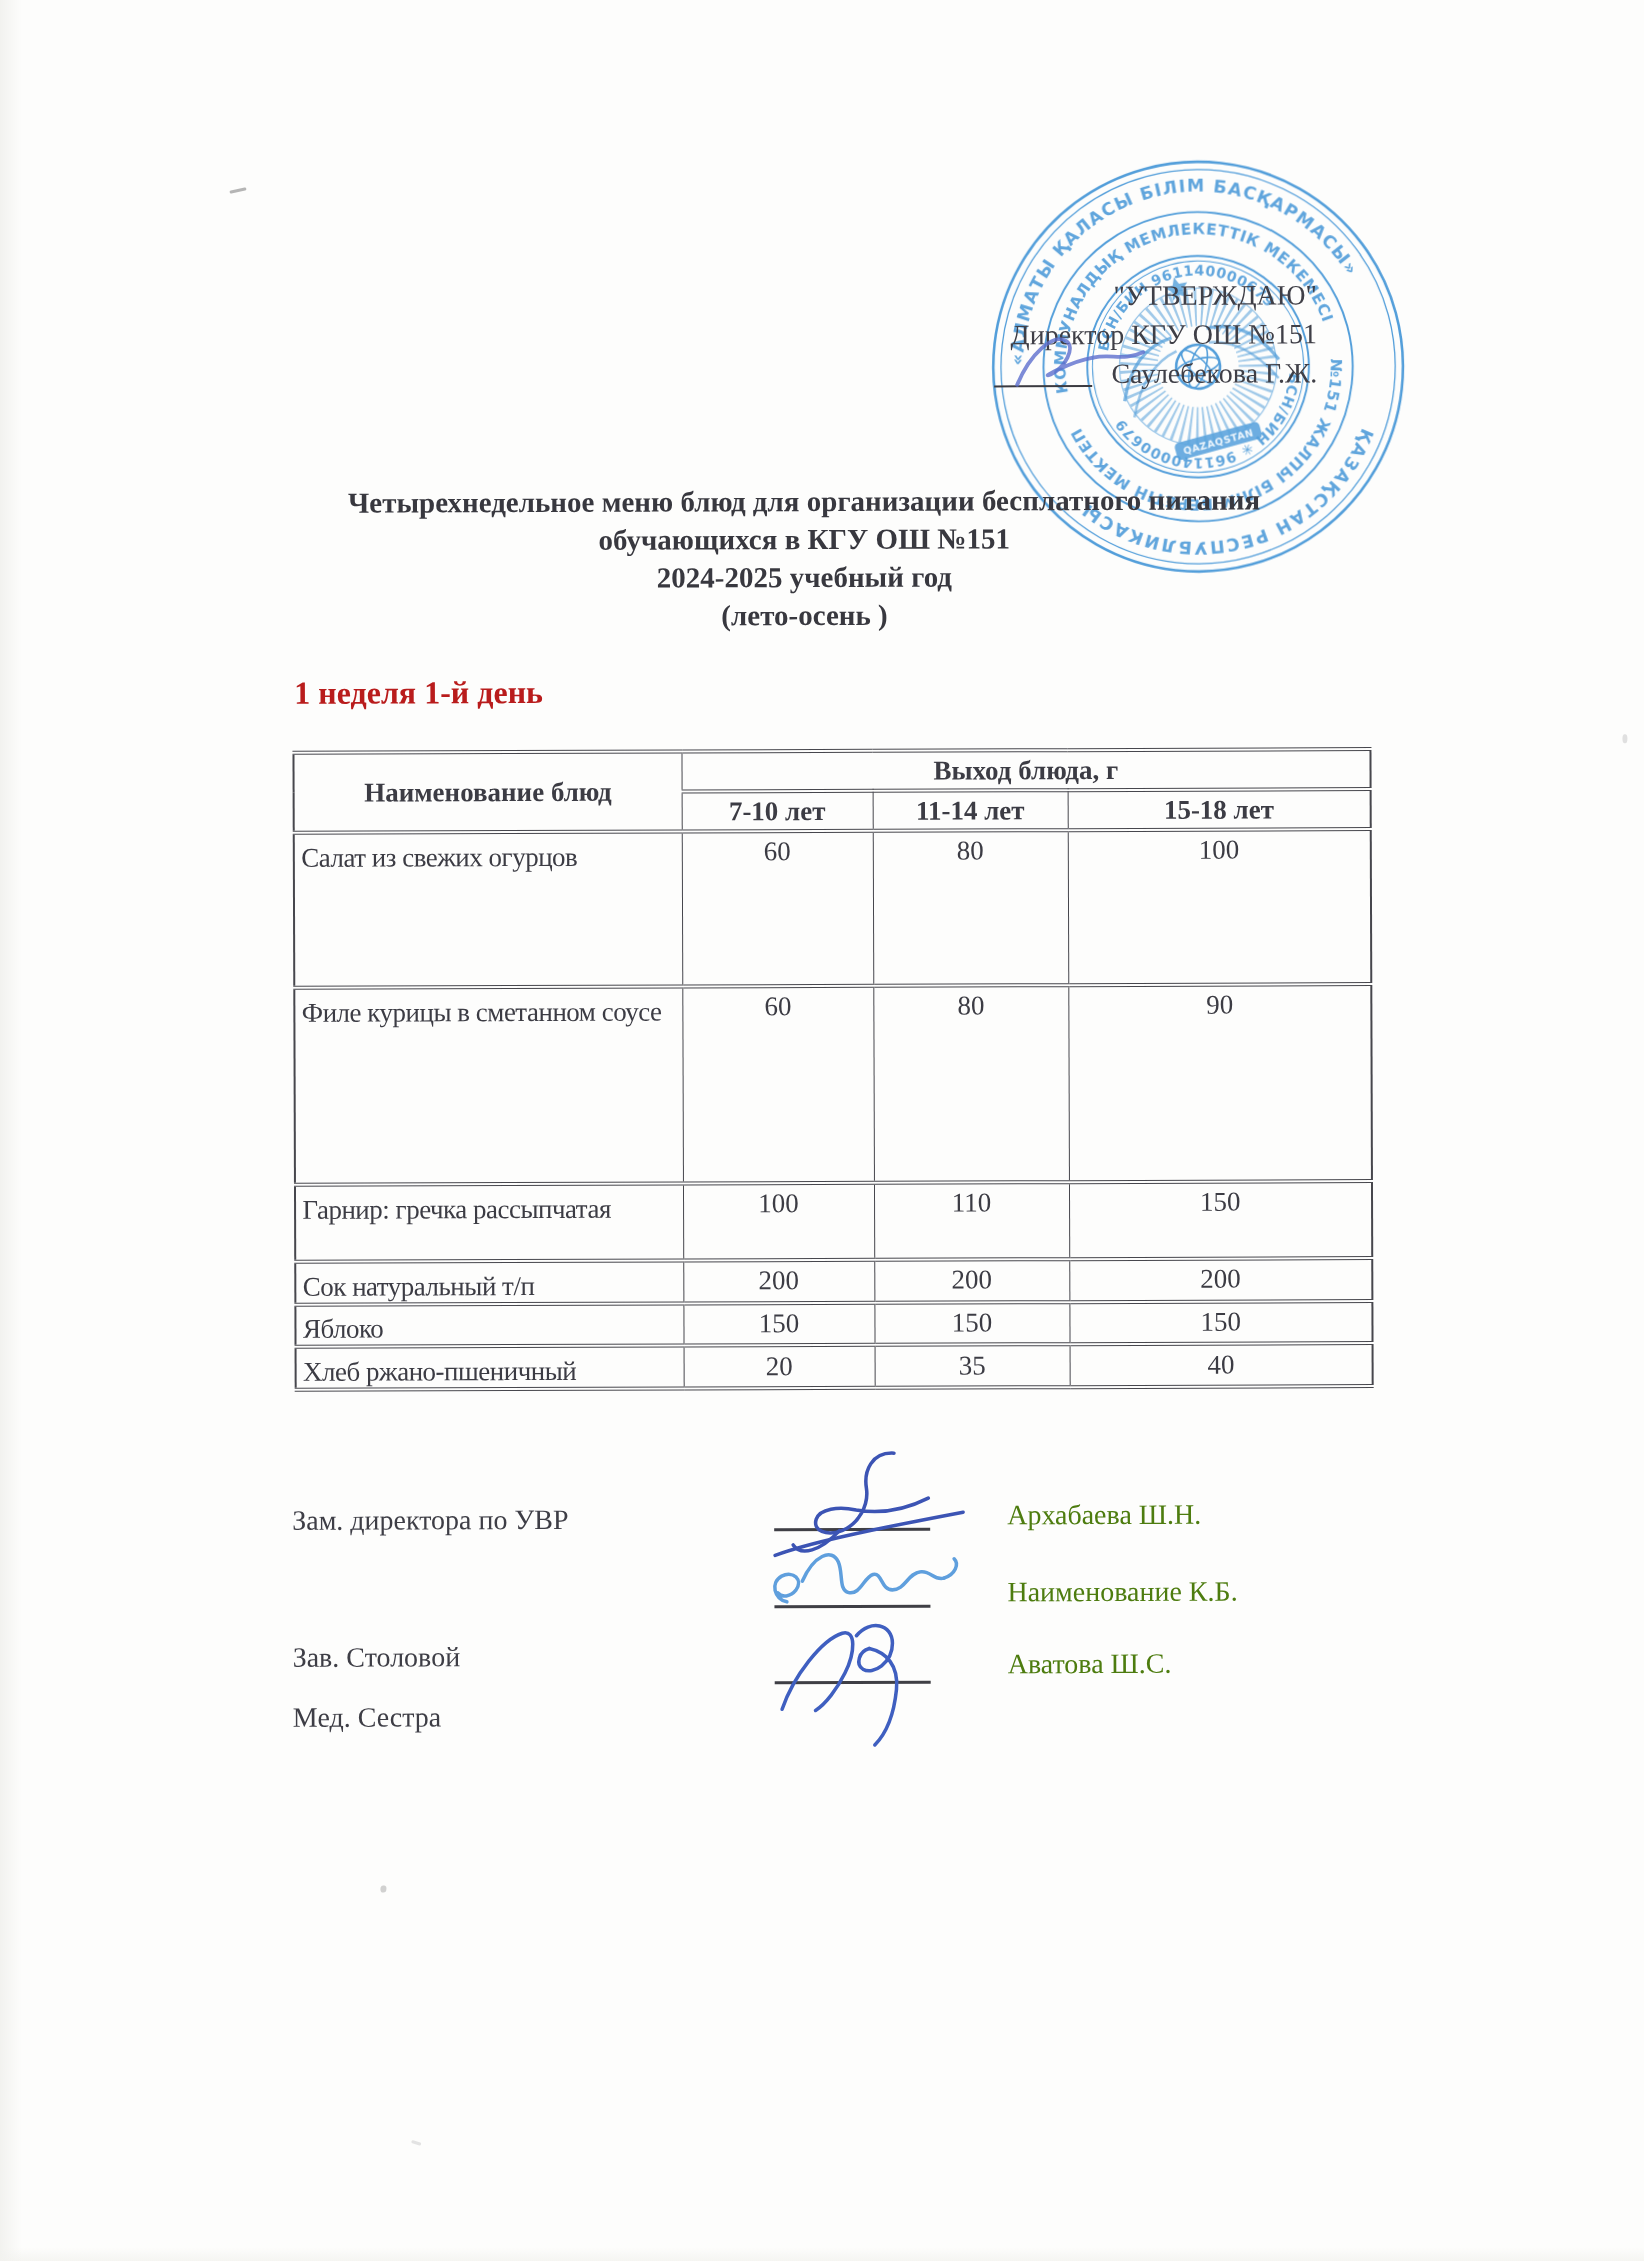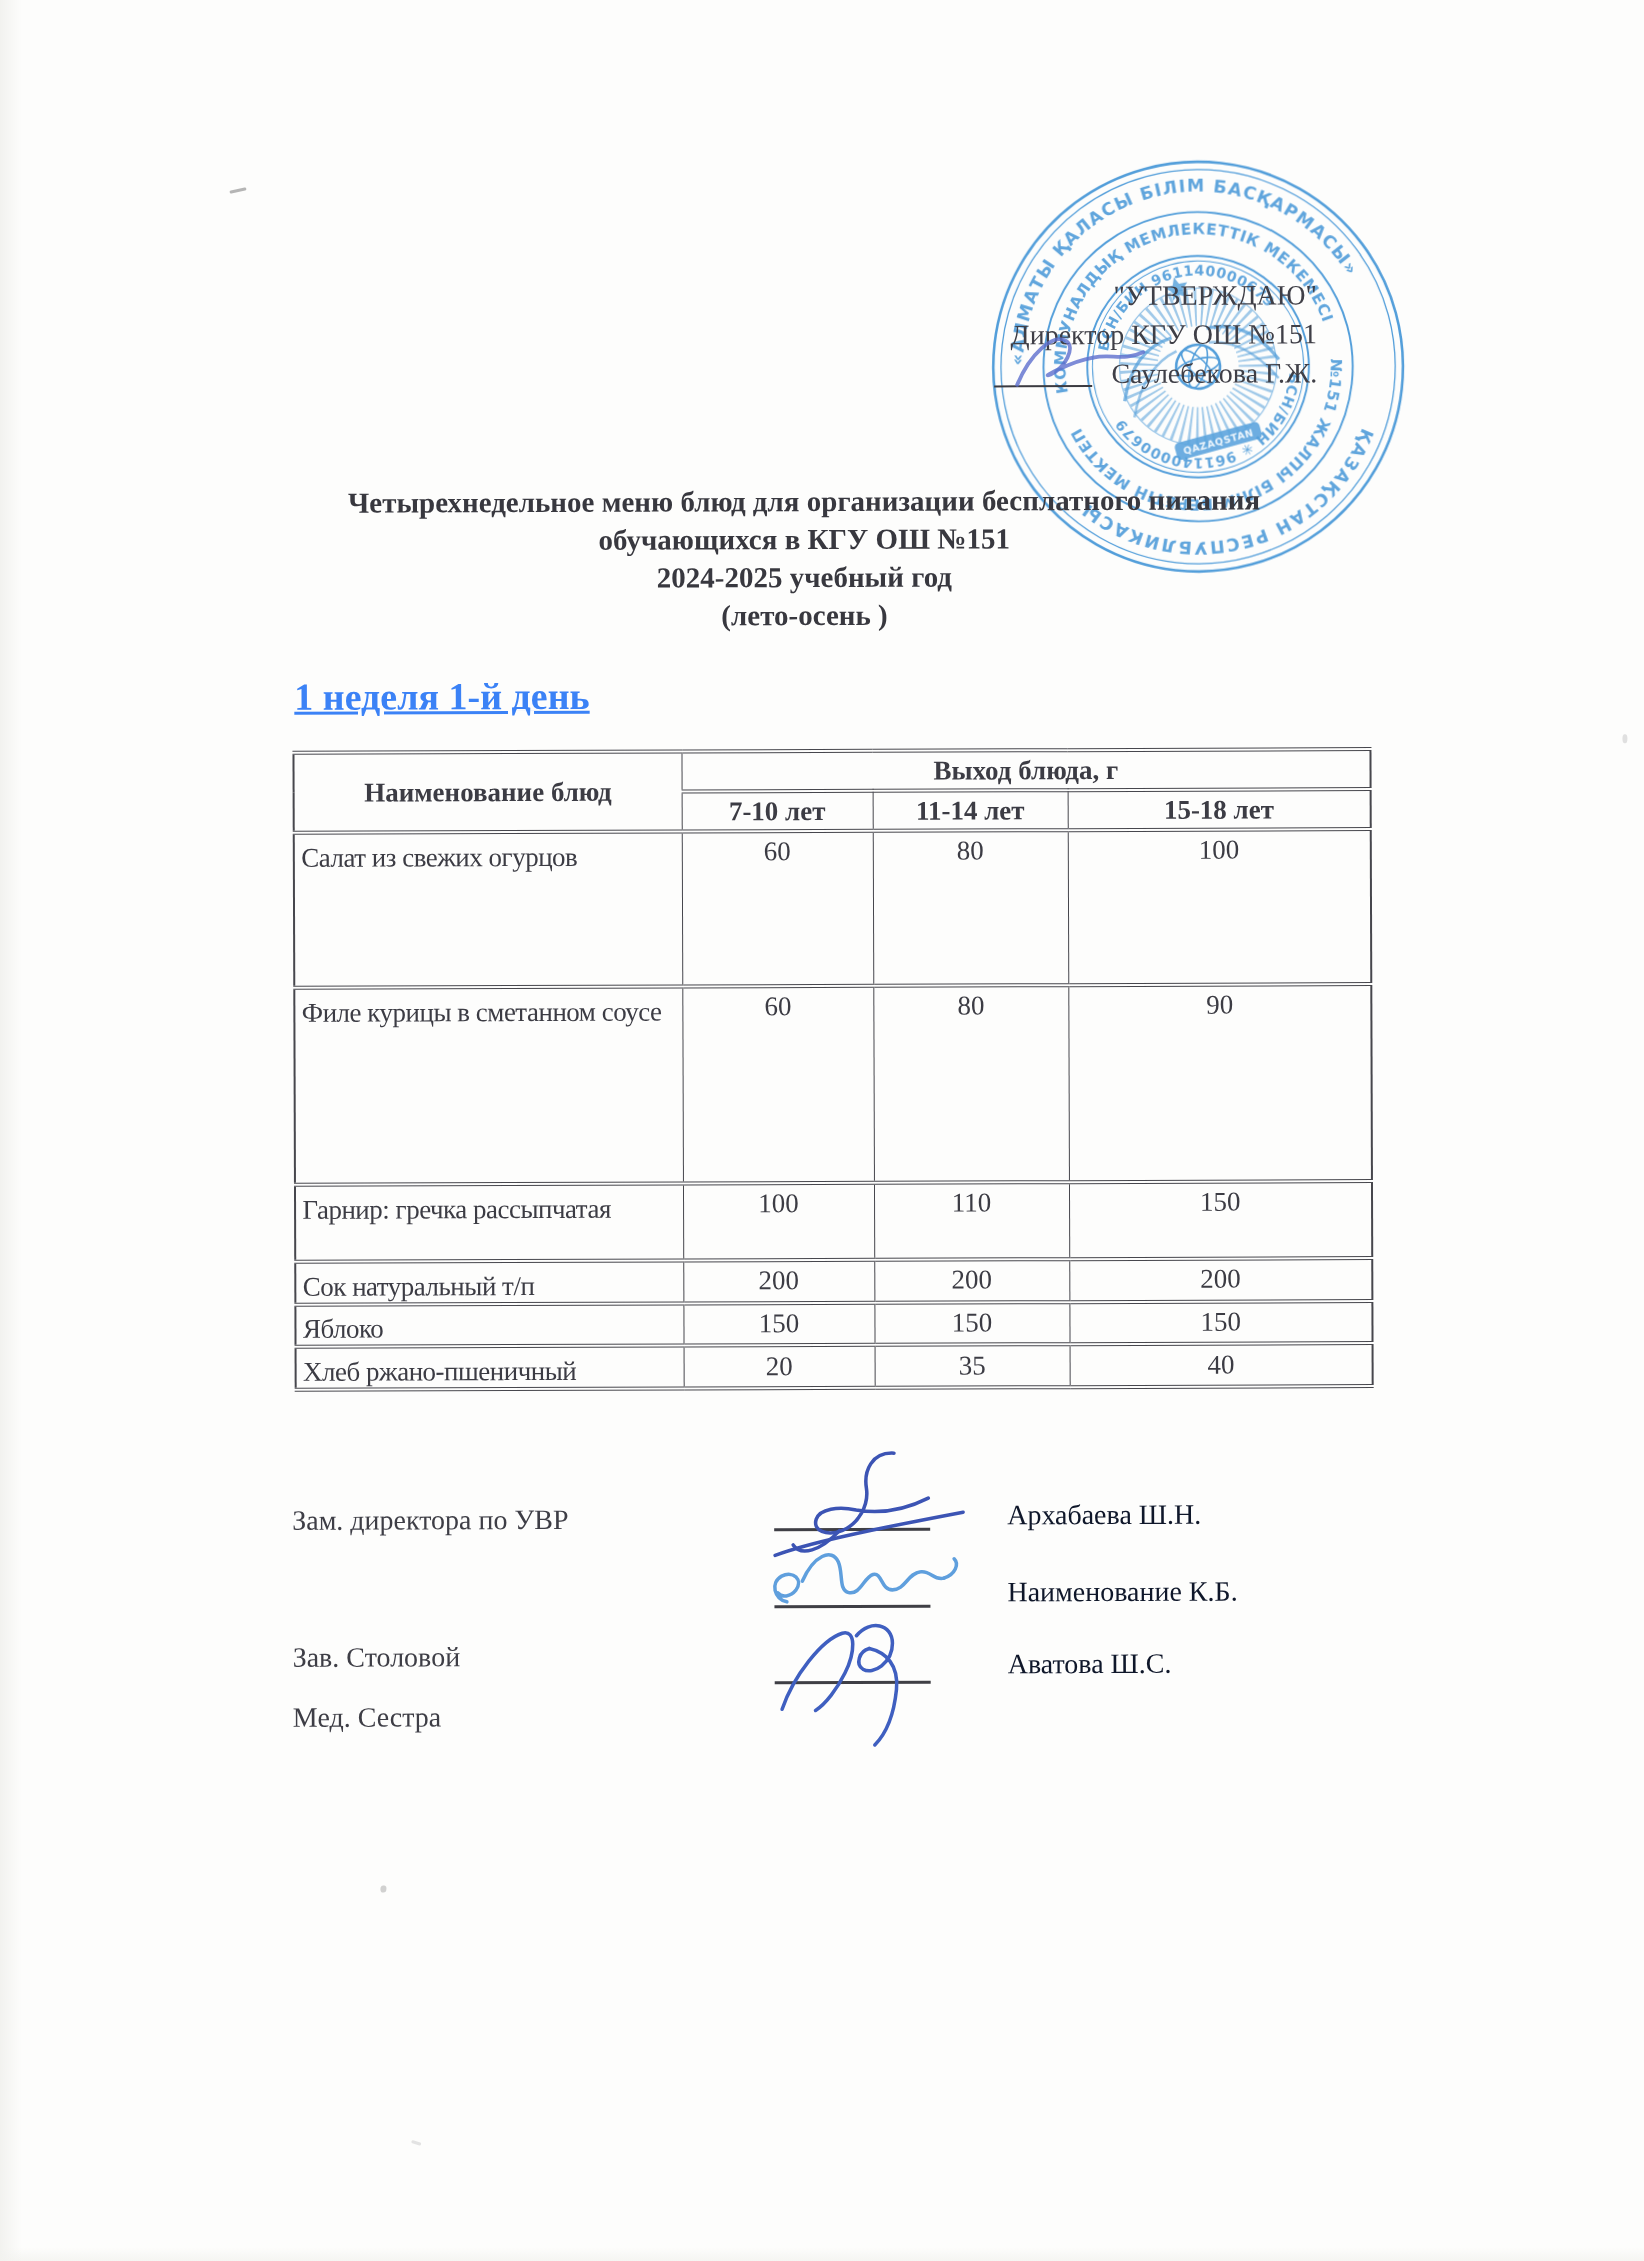--- a/index.html
+++ b/index.html
@@ -27,21 +27,21 @@
             font-size:28px;line-height:39px;color:#3f3f47;z-index:4;}
   .approval .row3{white-space:nowrap;}
   .blank-line{display:inline-block;width:98px;height:28px;vertical-align:-3.9px;
               border-bottom:2.6px solid #3a3a40;margin-right:19.3px;}
   .stamp-sign{position:absolute;left:1010px;top:321px;z-index:5;}
 
   
   .title{position:absolute;left:271px;top:482px;width:1069px;text-align:center;
          font-weight:bold;font-size:29px;line-height:38px;color:#38383f;z-index:1;}
   .week-heading{position:absolute;left:295px;top:673px;font-weight:bold;
-                font-size:38px;color:#3b82f6;text-decoration:underline;}
+                font-size:32px;color:#b91c1c;}
 
   
   table.menu{position:absolute;left:293px;top:749px;width:1078px;
              border-collapse:collapse;table-layout:fixed;
              font-size:27px;color:#3c3c44;}
   table.menu{border:2.6px solid #47474d;}
   .menu th,.menu td{border:1.9px solid #47474d;border-top:4.5px double #47474d;
                     border-bottom:4.5px double #47474d;padding:0;}
   .menu thead tr:nth-child(1){height:40px;}
   .menu thead tr:nth-child(2){height:40px;}
@@ -52,21 +52,21 @@
   .menu tbody tr:nth-child(5){height:40px;}
   .menu tbody tr:nth-child(6){height:34px;}
   .menu th{font-weight:bold;text-align:center;vertical-align:middle;}
   .menu td{vertical-align:top;}
   .menu td.dish{text-align:left;padding:7.7px 2.6px 0 6.4px;white-space:nowrap;
                 letter-spacing:-0.5px;}
   .menu td.val{text-align:center;padding-top:3.2px;}
 
   
   .sig-label{position:absolute;left:290px;font-size:28px;color:#3e3e46;white-space:nowrap;}
-  .sig-name{position:absolute;left:1005px;font-size:28px;color:#0f172a;white-space:nowrap;}
+  .sig-name{position:absolute;left:1005px;font-size:28px;color:#4d7c0f;white-space:nowrap;}
   .sig-line{position:absolute;left:772px;width:156px;height:2.6px;background:#3f3f45;}
   .sig-stroke{position:absolute;z-index:3;}
 
   
   .artifact{position:absolute;pointer-events:none;}
   .a-dash{left:232px;top:187px;width:17px;height:3.2px;background:#6d6d6d;opacity:.5;
           transform:rotate(-12deg);border-radius:1.9px;}
   .a-speck1{left:377px;top:1884px;width:5.8px;height:7px;background:#9b9b9b;opacity:.45;border-radius:50% 40% 55% 45%;}
   .a-speck2{left:407px;top:2140px;width:10.3px;height:2.6px;background:#a8a8a8;opacity:.3;transform:rotate(18deg);border-radius:1.3px;}
   .a-speck3{left:1623px;top:737px;width:4.5px;height:9px;background:#9f9f9f;opacity:.3;border-radius:50%;}

